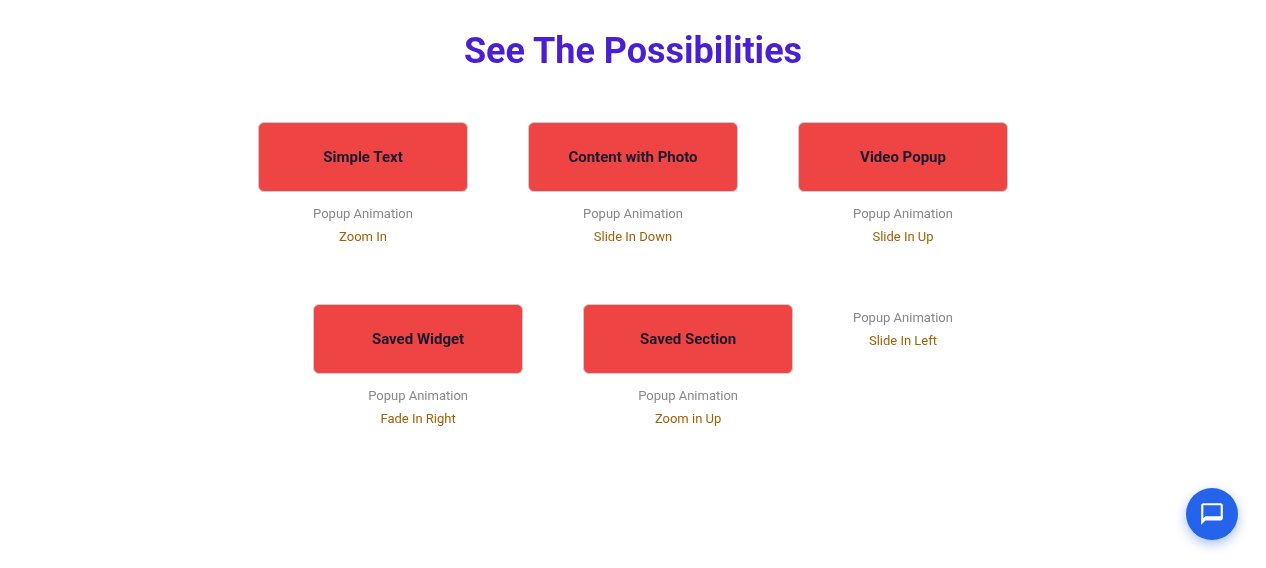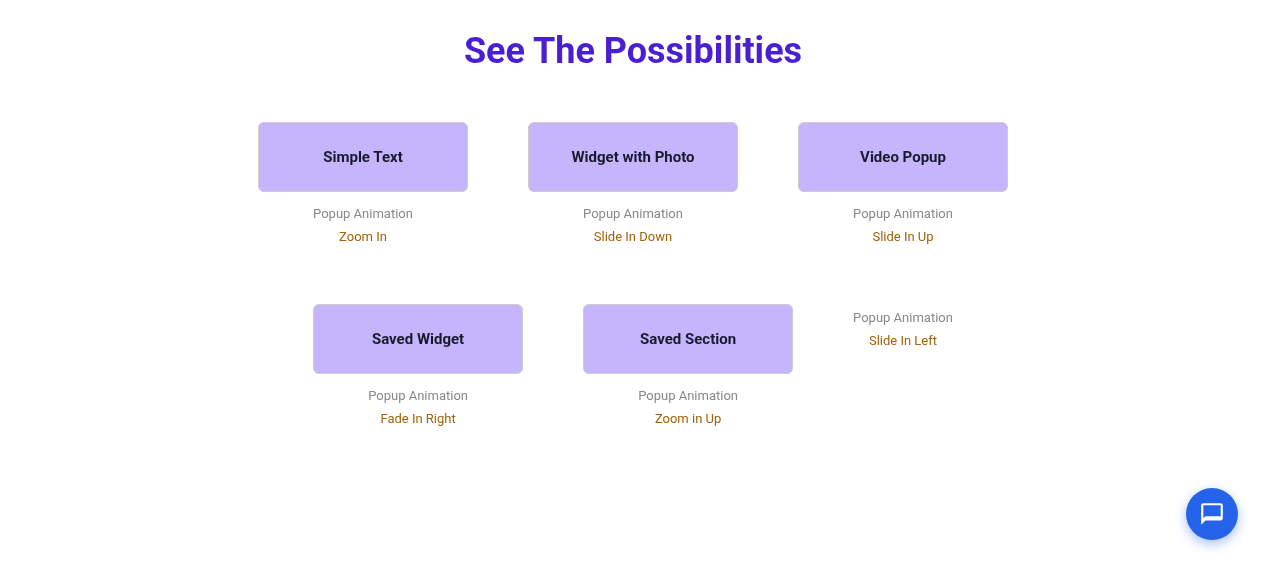--- a/index.html
+++ b/index.html
@@ -46,21 +46,21 @@
 
     .card {
       width: 210px;
       height: 70px;
       border: 1.5px solid #cccccc;
       border-radius: 6px;
       display: flex;
       align-items: center;
       justify-content: center;
       cursor: pointer;
-      background: #c4b5fd;
+      background: #ef4444;
       transition: border-color 0.2s;
     }
 
     .card-title {
       font-size: 15px;
       font-weight: 700;
       color: #1a1a2e;
       text-align: center;
     }
 
@@ -106,21 +106,21 @@
       <div class="cards-row">
         <div class="card-wrapper">
           <div class="card">
             <span class="card-title">Simple Text</span>
           </div>
           <div class="popup-label">Popup Animation</div>
           <div class="animation-label">Zoom In</div>
         </div>
         <div class="card-wrapper">
           <div class="card">
-            <span class="card-title">Widget with Photo</span>
+            <span class="card-title">Content with Photo</span>
           </div>
           <div class="popup-label">Popup Animation</div>
           <div class="animation-label">Slide In Down</div>
         </div>
         <div class="card-wrapper">
           <div class="card">
             <span class="card-title">Video Popup</span>
           </div>
           <div class="popup-label">Popup Animation</div>
           <div class="animation-label">Slide In Up</div>

